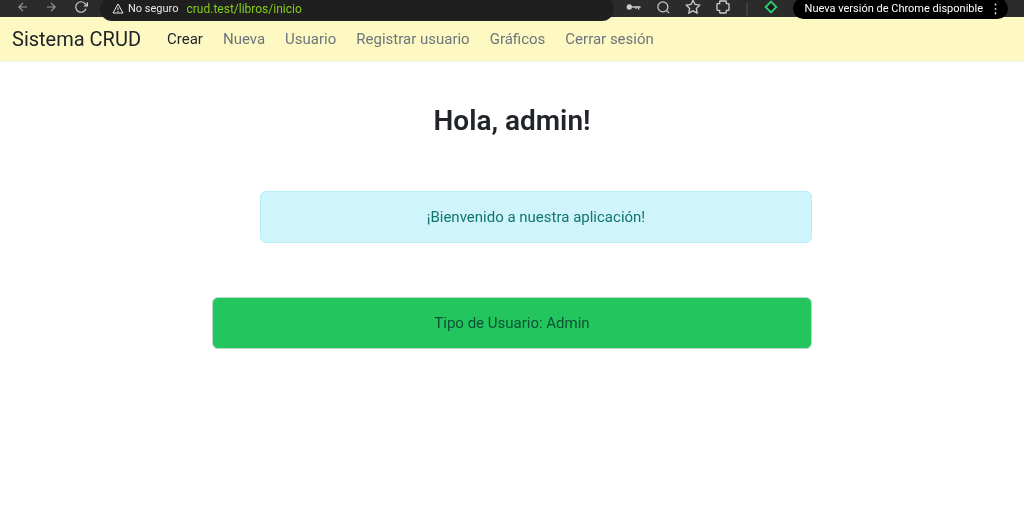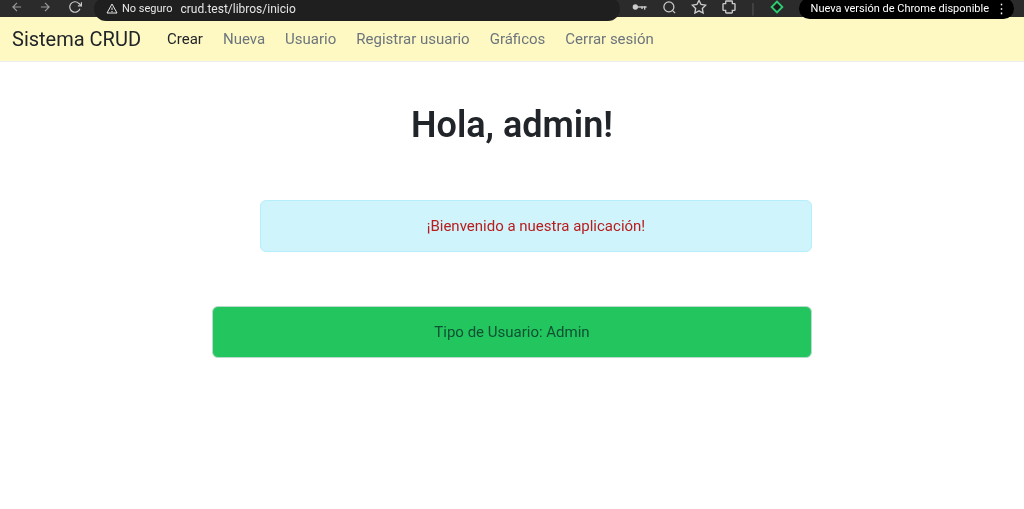--- a/index.html
+++ b/index.html
@@ -13,21 +13,21 @@
       height: 509px;
       background: #ffffff;
       overflow: hidden;
     }
     
     .browser-bar {
       background: #2b2b2b;
       height: 17px;
       display: flex;
       align-items: center;
-      padding: 0 10px;
+      padding: 0 16px;
       gap: 12px;
       color: #d0d0d0;
     }
     .nav-arrows {
       display: flex;
       gap: 14px;
       align-items: center;
     }
     .arrow-icon {
       color: #9a9a9a;
@@ -57,21 +57,21 @@
       gap: 4px;
       font-size: 11px;
       color: #e8e8e8;
     }
     .insecure-badge svg {
       width: 12px;
       height: 12px;
     }
     .url-text {
       font-size: 12px;
-      color: #e5e5e5;
+      color: #84cc16;
     }
     .browser-right {
       display: flex;
       align-items: center;
       gap: 14px;
       margin-left: auto;
     }
     .br-icon {
       color: #cccccc;
       font-size: 14px;
@@ -137,36 +137,36 @@
       color: #212529;
     }
     
     .container {
       max-width: 640px;
       margin: 0 auto;
       padding: 0 20px;
     }
     .page-title {
       text-align: center;
-      font-size: 36px;
+      font-size: 28px;
       font-weight: 600;
       color: #212529;
       margin-top: 42px;
       margin-bottom: 54px;
     }
     .alert {
       border-radius: 6px;
       padding: 16px;
       text-align: center;
       font-size: 15px;
       margin-bottom: 24px;
     }
     .alert-info {
       background: #cff4fc;
-      color: #b91c1c;
+      color: #0f766e;
       border: 1px solid #b6effb;
       margin-left: 48px;
     }
     .alert-success {
       background: #22c55e;
       color: #0f5132;
       border: 1px solid #badbcc;
       margin-top: 54px;
     }
   </style>

